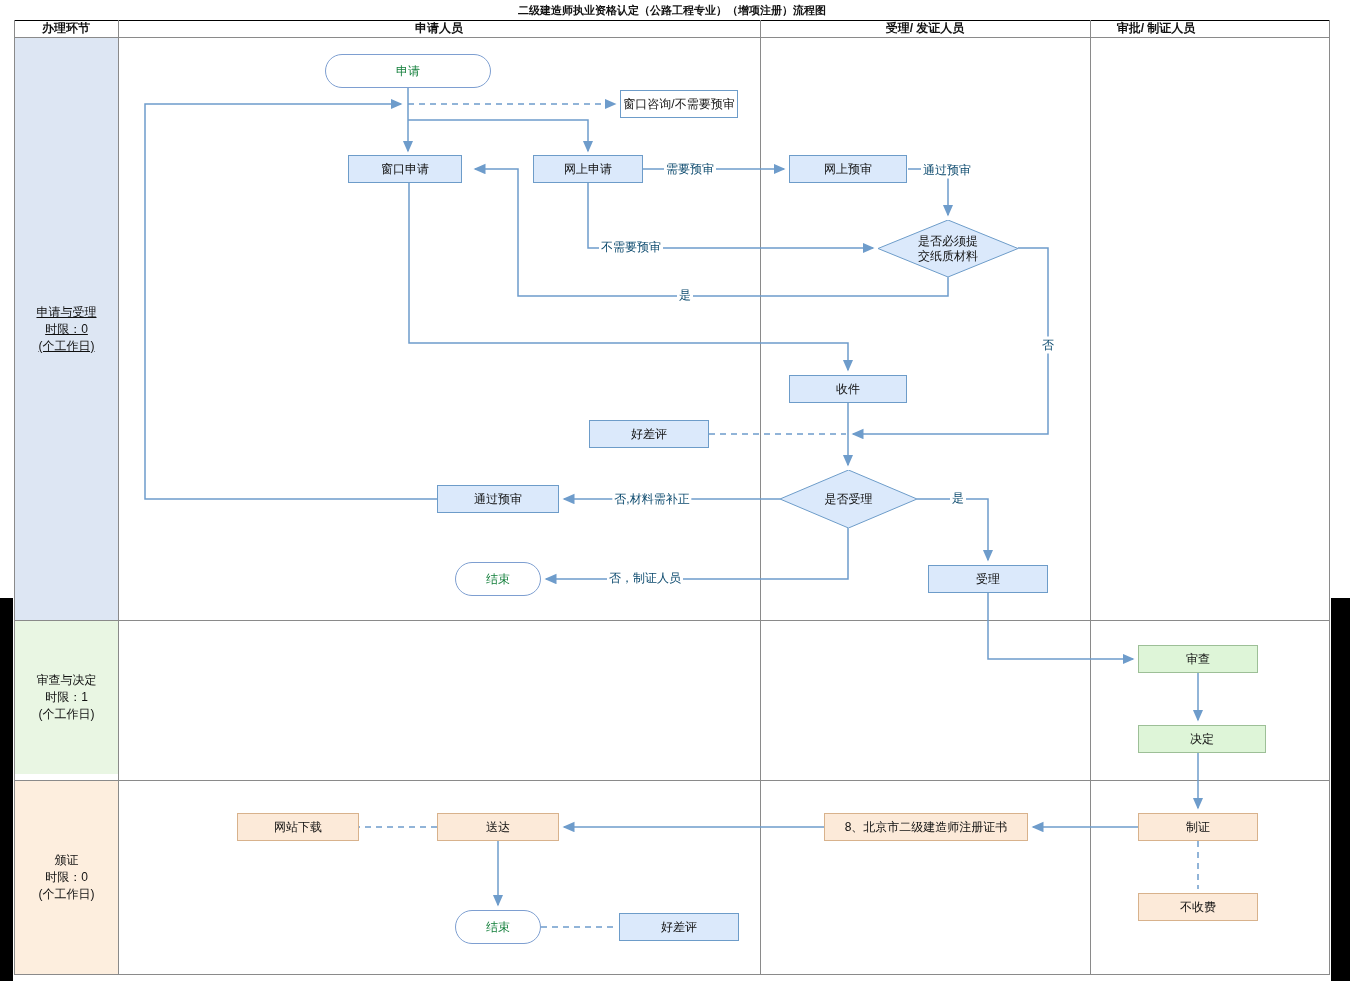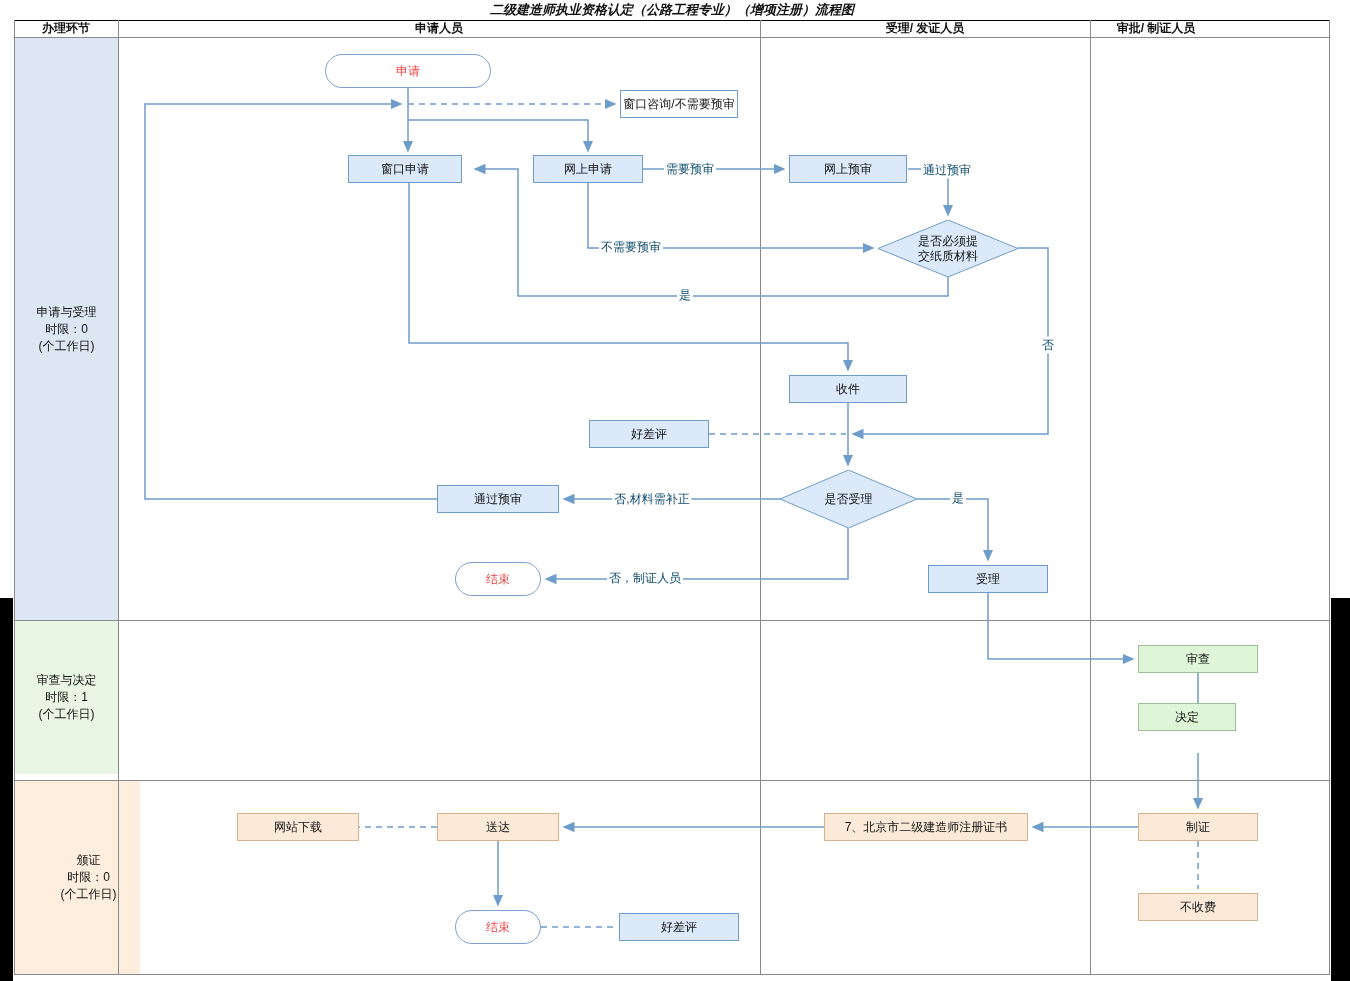--- a/index.html
+++ b/index.html
@@ -7,49 +7,49 @@
     position:relative;width:1350px;height:981px;overflow:hidden;background:#fff;
     font-family:"Liberation Sans","DejaVu Sans",sans-serif;color:#111;
   }
   .black-bar{position:absolute;background:#000;z-index:5;}
   .bar-left{left:0;top:598px;width:13px;height:383px;}
   .bar-right{left:1331px;top:598px;width:19px;height:383px;}
 
   .title-row{
     position:absolute;left:14px;top:0;width:1316px;height:20px;
     display:flex;align-items:center;justify-content:center;
-    font-size:13px;font-weight:bold;z-index:2;background:#fff;font-style:italic;
+    font-size:11px;font-weight:bold;z-index:2;background:#fff;
   }
   .hcell{
     position:absolute;top:20px;height:17px;display:flex;align-items:center;justify-content:center;
     font-size:12px;font-weight:bold;z-index:2;
   }
   .h-stage{left:14px;width:104px;}
   .h-applicant{left:118px;width:642px;}
   .h-acceptor{left:760px;width:330px;}
   .h-approver{left:1036px;width:240px;}
 
   .band{position:absolute;left:15px;width:103px;display:flex;align-items:center;justify-content:center;z-index:0;}
-  .band1{top:38px;height:582px;background:#dde6f3;}
+  .band1{top:38px;height:582px;background:#dde6f3;text-decoration:underline;}
   .band2{top:621px;height:153px;background:#e9f6e3;}
-  .band3{top:781px;height:193px;background:#fdeede;padding-left:22px;}
+  .band3{top:781px;height:193px;background:#fdeede;}
   .stage-text{display:flex;flex-direction:column;align-items:center;font-size:12px;line-height:17px;text-align:center;}
 
   svg.connectors{position:absolute;left:0;top:0;z-index:1;}
 
   .node{
     position:absolute;box-sizing:border-box;z-index:2;
     display:flex;align-items:center;justify-content:center;text-align:center;
     font-size:12px;line-height:1.2;color:#111;
     background:#dbe9fb;border:1px solid #6d9cc9;
   }
   .node.white{background:#fff;}
   .node.green{background:#def5d8;border-color:#9dbf97;}
   .node.orange{background:#fcead9;border-color:#d8b28c;}
-  .node.startend{border-radius:17px;background:#fff;border:1px solid #7e9fd1;color:#ef4444;}
+  .node.startend{border-radius:17px;background:#fff;border:1px solid #7e9fd1;color:#15803d;}
   .node.diamond{background:transparent;border:none;}
   .node.diamond svg{position:absolute;left:0;top:0;width:100%;height:100%;}
   .node.diamond polygon{fill:#dbe9fb;stroke:#6d9cc9;stroke-width:1;}
   .node.diamond .lbl{position:relative;z-index:1;}
   .lbl-wrap{width:70px;display:inline-block;}
 
   .edge-label{
     position:absolute;transform:translate(-50%,-50%);z-index:3;
     background:#fff;padding:0 2px;font-size:12px;white-space:nowrap;color:#0c4a6e;
   }
@@ -172,25 +172,25 @@
   </div>
 
   <div class="node" style="left:437px;top:485px;width:122px;height:28px">通过预审</div>
 
   <div class="node startend" style="left:455px;top:562px;width:86px;height:34px">结束</div>
 
   <div class="node" style="left:928px;top:565px;width:120px;height:28px">受理</div>
 
   <div class="node green" style="left:1138px;top:645px;width:120px;height:28px">审查</div>
 
-  <div class="node green" style="left:1138px;top:703px;width:98px;height:28px">决定</div>
+  <div class="node green" style="left:1138px;top:725px;width:128px;height:28px">决定</div>
 
   <div class="node orange" style="left:1138px;top:813px;width:120px;height:28px">制证</div>
 
-  <div class="node orange" style="left:824px;top:813px;width:204px;height:28px">7、北京市二级建造师注册证书</div>
+  <div class="node orange" style="left:824px;top:813px;width:204px;height:28px">8、北京市二级建造师注册证书</div>
 
   <div class="node orange" style="left:437px;top:813px;width:122px;height:28px">送达</div>
 
   <div class="node orange" style="left:237px;top:813px;width:122px;height:28px">网站下载</div>
 
   <div class="node startend" style="left:455px;top:910px;width:86px;height:34px">结束</div>
 
   <div class="node" style="left:619px;top:913px;width:120px;height:28px">好差评</div>
 
   <div class="node orange" style="left:1138px;top:893px;width:120px;height:28px">不收费</div>

